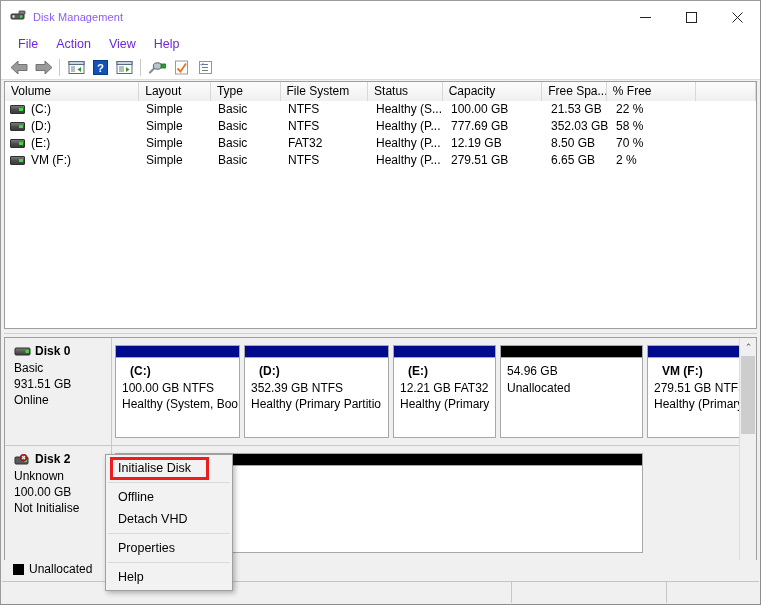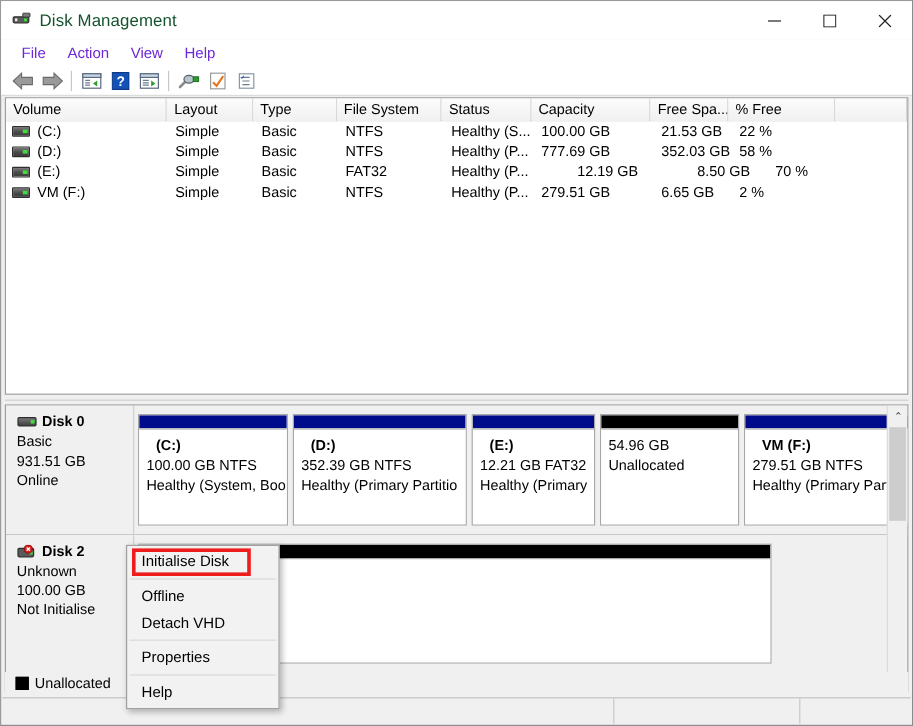--- a/index.html
+++ b/index.html
@@ -25,21 +25,21 @@
   #titlebar {
     position: absolute; left: 0; top: 0; right: 0; height: 32px;
     background: #ffffff;
     display: flex; align-items: center;
   }
   #title-icon {
     width: 16px; height: 16px; margin-left: 9px; margin-right: 7px;
     position: relative;
   }
   #title-text {
-    font-size: 14px; color: #14532d; letter-spacing: .1px;
+    font-size: 11px; color: #8b5cf6; letter-spacing: .1px;
   }
   #winbtns {
     position: absolute; right: 0; top: 0; height: 32px;
     display: flex;
   }
   .winbtn {
     width: 46px; height: 32px;
     display: flex; align-items: center; justify-content: center;
     font-size: 11px; color: #222;
   }
@@ -387,21 +387,21 @@
         </div>
         <div class="row">
           <div class="cell vol" style="width: 135px;">
             <span class="drvicon"></span>
             <span>(E:)</span>
           </div>
           <div class="cell" style="width: 72px;">Simple</div>
           <div class="cell" style="width: 70px;">Basic</div>
           <div class="cell" style="width: 88px;">FAT32</div>
           <div class="cell" style="width: 75px;">Healthy (P...</div>
-          <div class="cell" style="width: 100px; margin-left: 30px;">12.19 GB</div>
+          <div class="cell" style="width: 100px;">12.19 GB</div>
           <div class="cell" style="width: 65px;">8.50 GB</div>
           <div class="cell" style="width: 90px;">70 %</div>
         </div>
         <div class="row">
           <div class="cell vol" style="width: 135px;">
             <span class="drvicon"></span>
             <span>VM (F:)</span>
           </div>
           <div class="cell" style="width: 72px;">Simple</div>
           <div class="cell" style="width: 70px;">Basic</div>
@@ -455,21 +455,21 @@
               </div>
             </div>
             <div class="part" style="width: 103px;">
               <div class="bar" style="background: rgb(0, 11, 140);"></div>
               <div class="body">
                 <div class="pl b">(E:)</div>
                 <div class="pl">12.21 GB FAT32</div>
                 <div class="pl">Healthy (Primary</div>
               </div>
             </div>
-            <div class="part" style="width: 116px;">
+            <div class="part" style="width: 143px;">
               <div class="bar" style="background: rgb(0, 0, 0);"></div>
               <div class="body">
                 <div class="pl">54.96 GB</div>
                 <div class="pl">Unallocated</div>
               </div>
             </div>
             <div class="part" style="width: 140px;">
               <div class="bar" style="background: rgb(0, 11, 140);"></div>
               <div class="body">
                 <div class="pl b">VM  (F:)</div>

